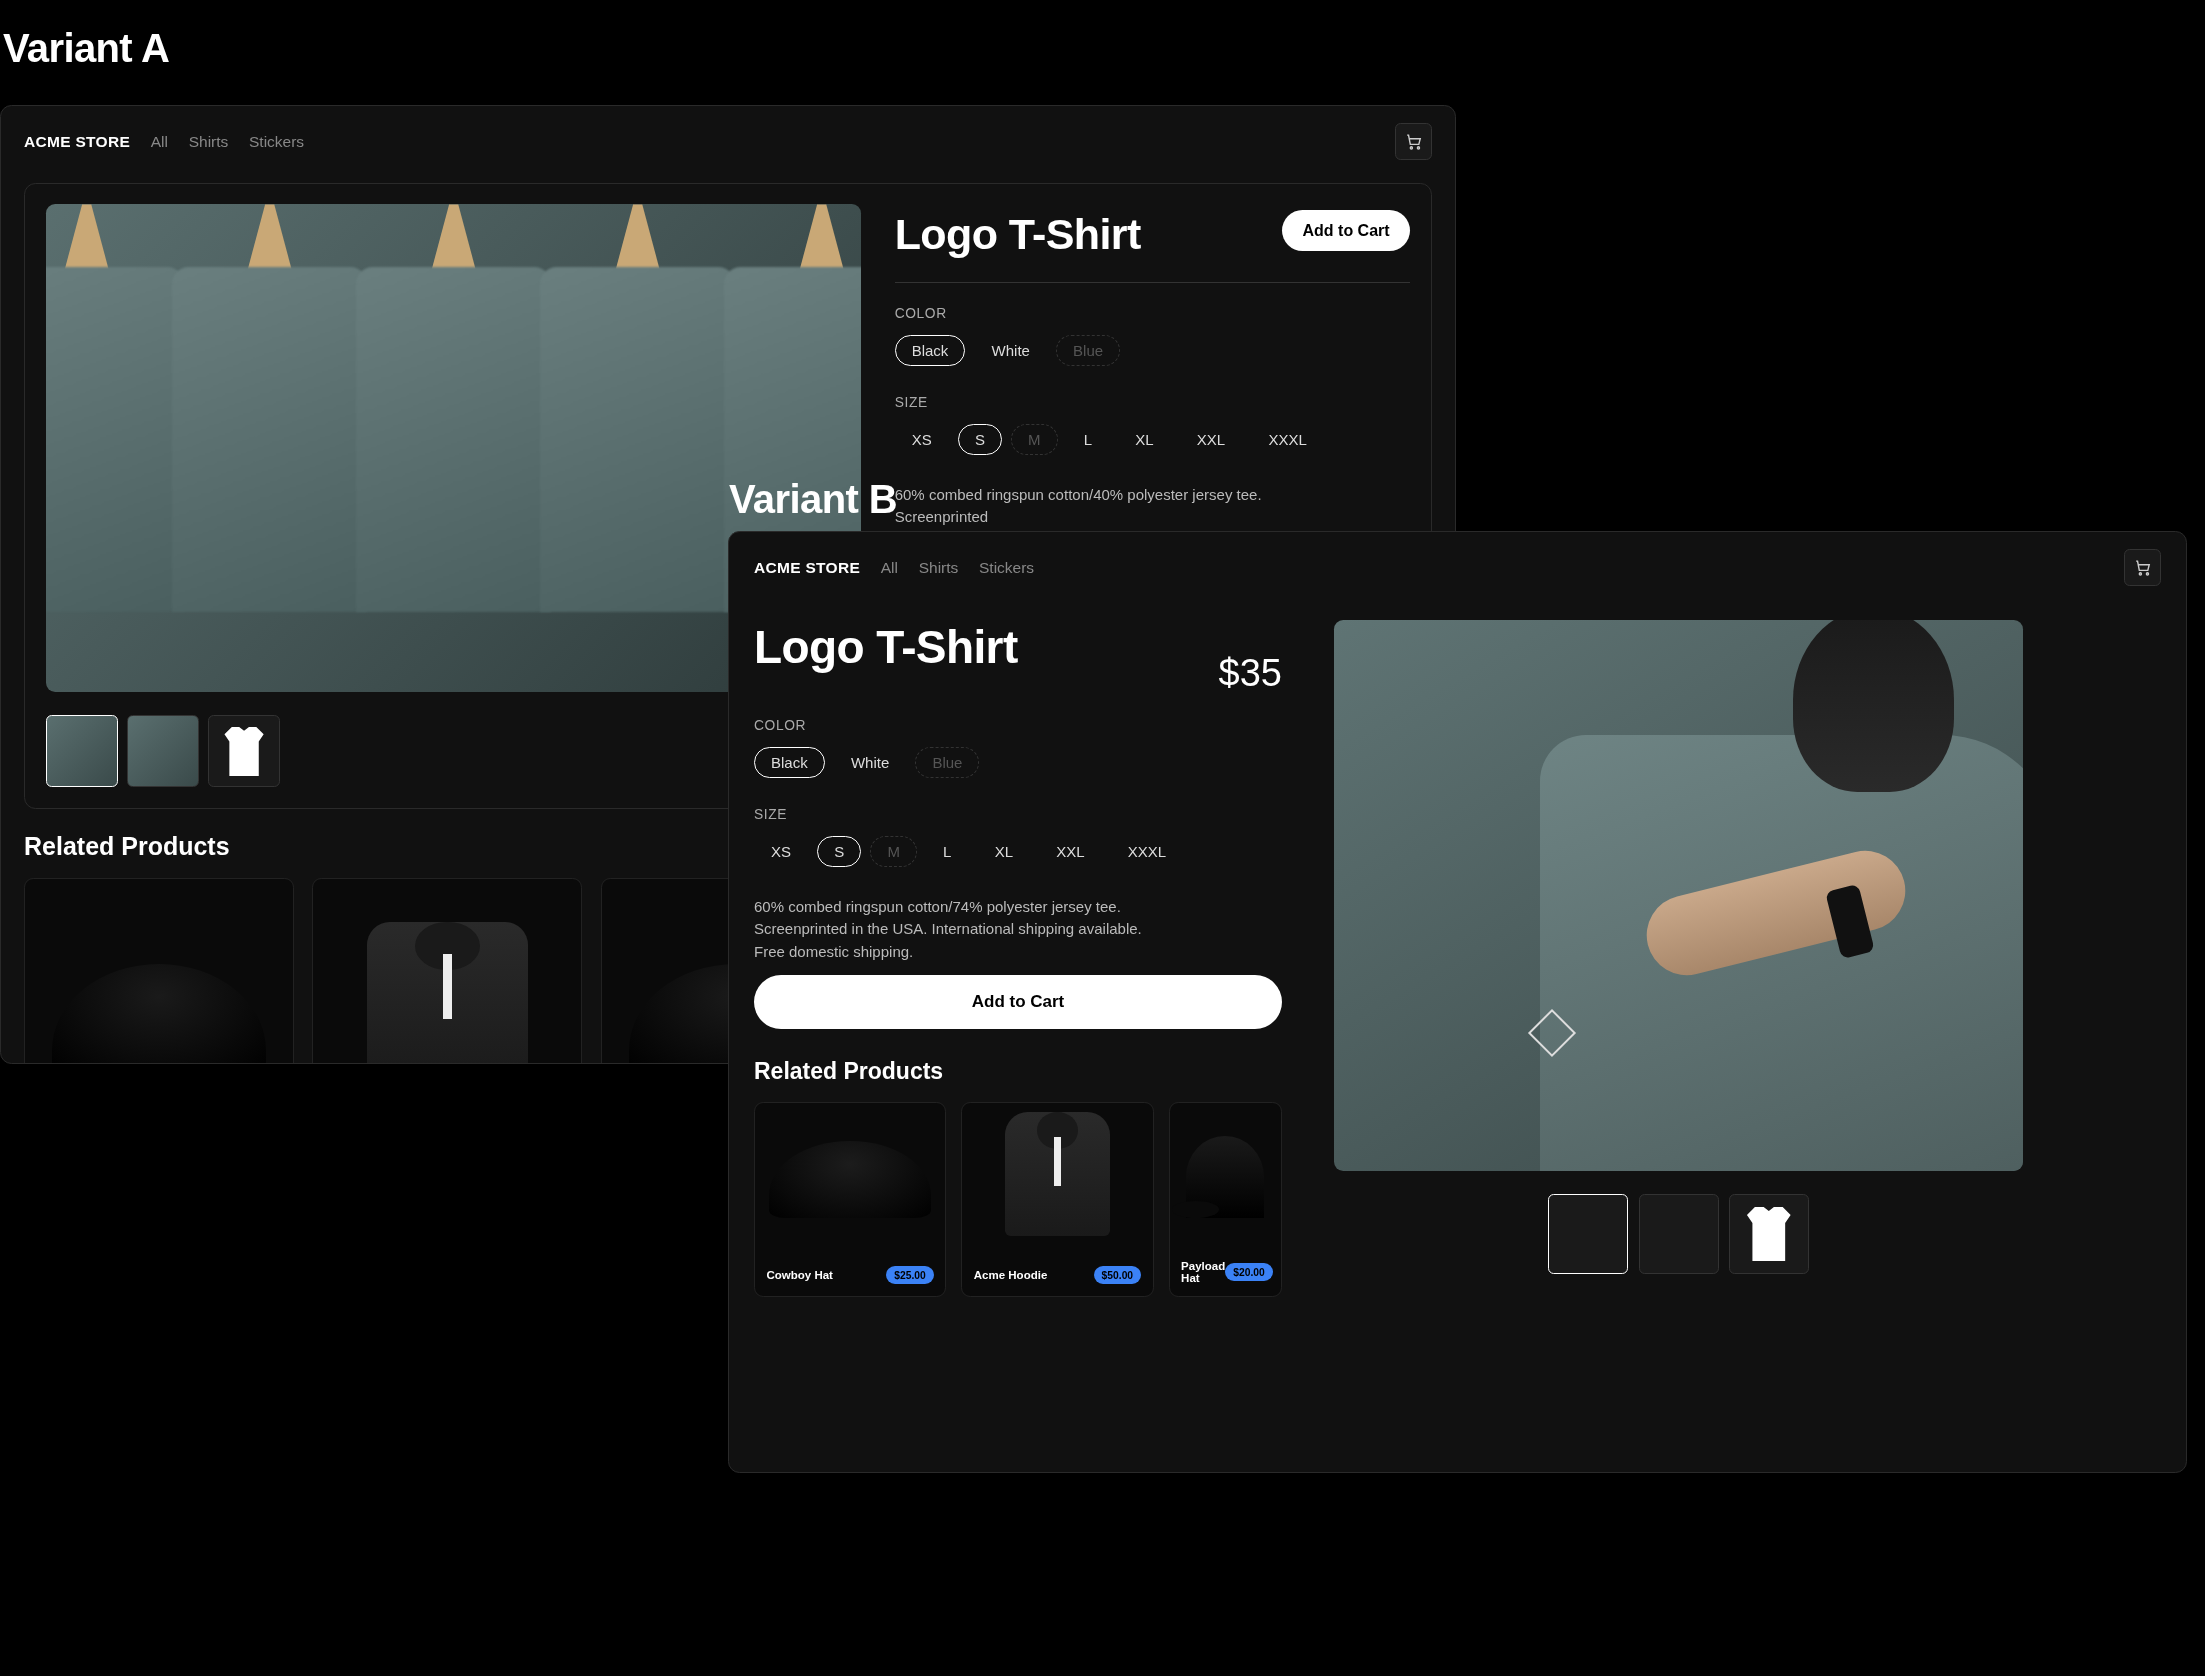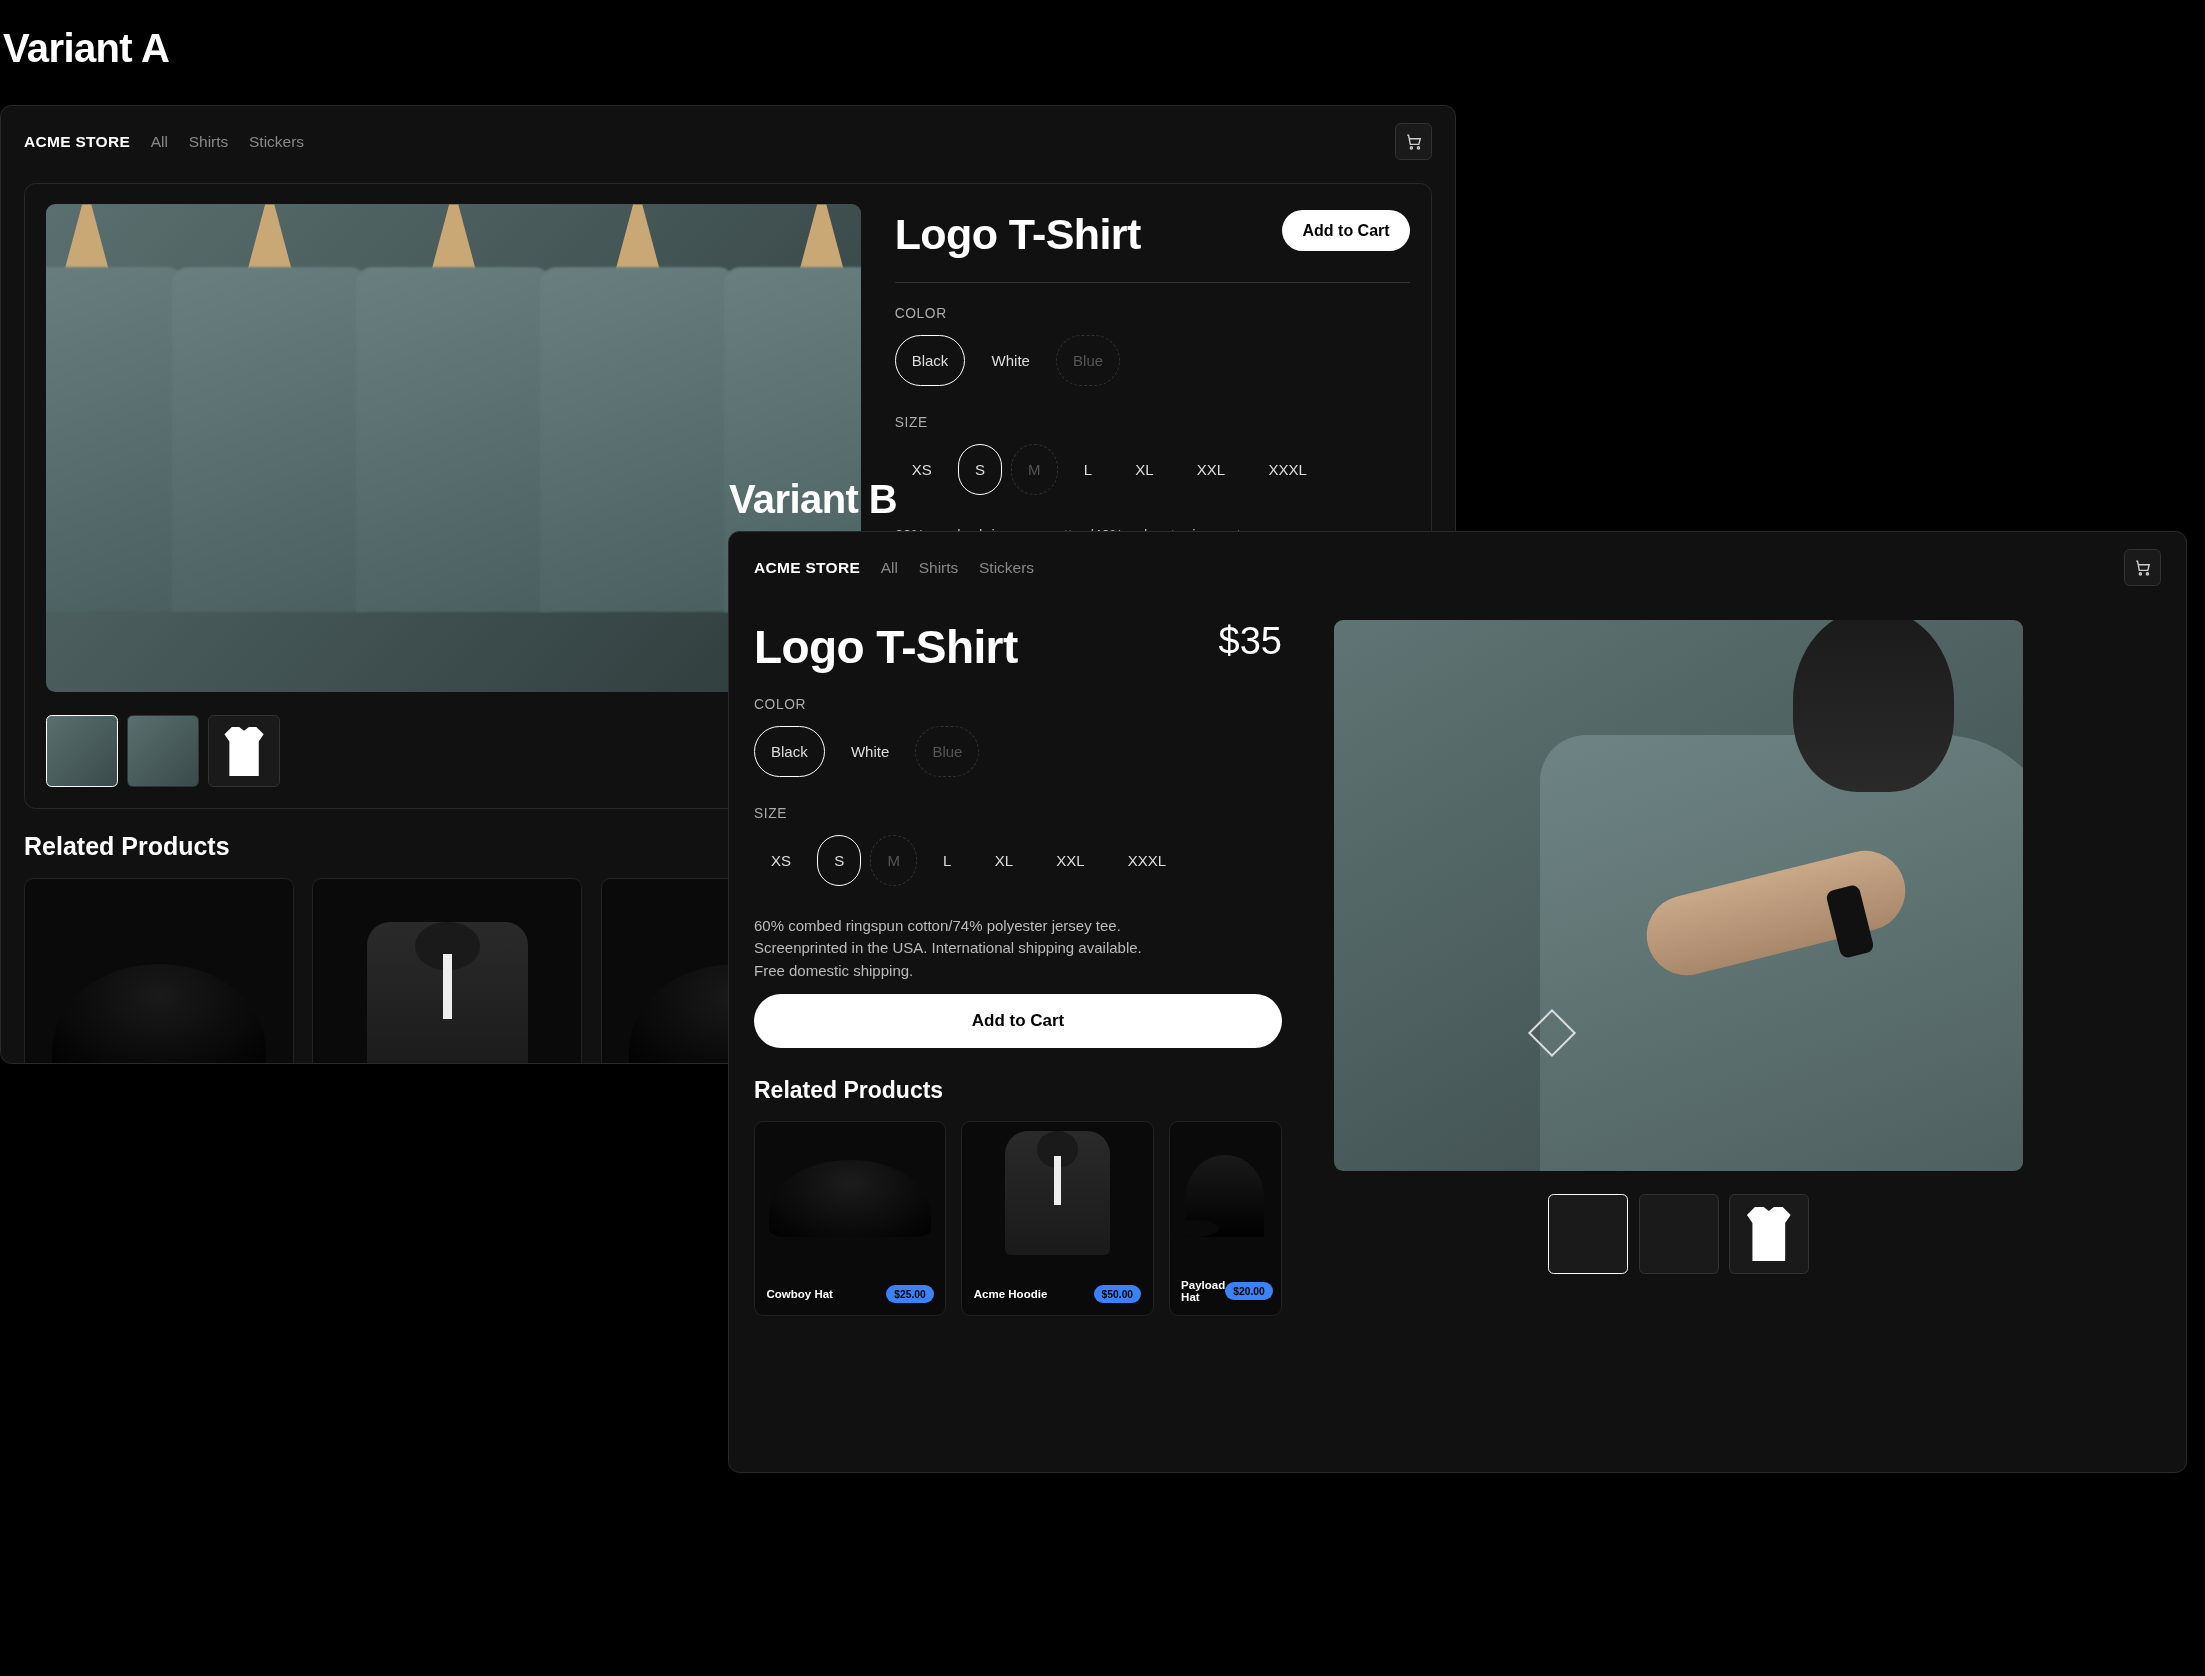--- a/index.html
+++ b/index.html
@@ -111,21 +111,21 @@
     background: #fff; color: #000; border:none;
     padding: 11.5px 20.7px; border-radius: 574px;
     font-size: 16px; font-weight: 600; cursor: pointer;
     white-space: nowrap;
   }
   .price-a { font-size: 25px; font-weight: 500; margin-top: 5.7px; }
   .hr-a { border:none; border-top:0.6px solid #333; margin: 23px 0; }
   .field-label { font-size: 13.8px; letter-spacing: 0.6px; color: #aaa; margin-bottom: 13.8px; }
   .chip-row { display:flex; gap: 9.2px; flex-wrap: wrap; margin-bottom: 29px; }
   .chip {
-    padding: 16px 16px; border-radius: 574px;
+    padding: 6px 16px; border-radius: 574px;
     font-size: 15px; border:0.6px solid transparent;
     cursor:pointer; background: transparent; color:#ddd;
   }
   .chip.selected { border-color:#fff; }
   .chip.disabled { color:#555; border:0.6px dashed #333; cursor:not-allowed; }
   .desc { font-size: 15px; color:#bbb; line-height:1.5; max-width: 402px; }
 
   .related-a { margin: 23px; }
   .related-title { font-size: 25px; font-weight: 700; margin-bottom: 17px; }
   .related-row { display:flex; gap: 18.4px; }
@@ -157,21 +157,21 @@
     top: 531px; left: 728px;
     width: 1459px; height: 942px;
     background:#111; border:0.6px solid #2a2a2a; border-radius:11.5px;
     z-index:10;
   }
   .header-b { display:flex; align-items:center; padding:17px 25px; gap:20.7px; }
   .main-b { display:flex; gap:52px; padding: 17px 25px 0 25px; }
   .left-b { flex:1; max-width: 528px; }
   .title-row-b { display:flex; align-items:flex-start; justify-content:space-between; margin-bottom:23px; }
   .title-b { font-size: 46px; font-weight:700; letter-spacing:-0.6px; }
-  .price-b { font-size: 38px; font-weight:500; }
+  .price-b { font-size: 38px; font-weight:500;margin-top:32px; }
   .add-cart-wide {
     width:100%; background:#fff; color:#000; border:none;
     padding: 17px; border-radius:574px; font-size:17px; font-weight:600;
     cursor:pointer; margin: 11.5px 0 29px 0;
   }
   .related-b .related-title { font-size:23px; }
   .related-b .related-row { gap:15px; }
   .product-card-b {
     width:195px; height:195px; background:#0a0a0a;
     border:0.6px solid #222; border-radius:9.2px; position:relative;

